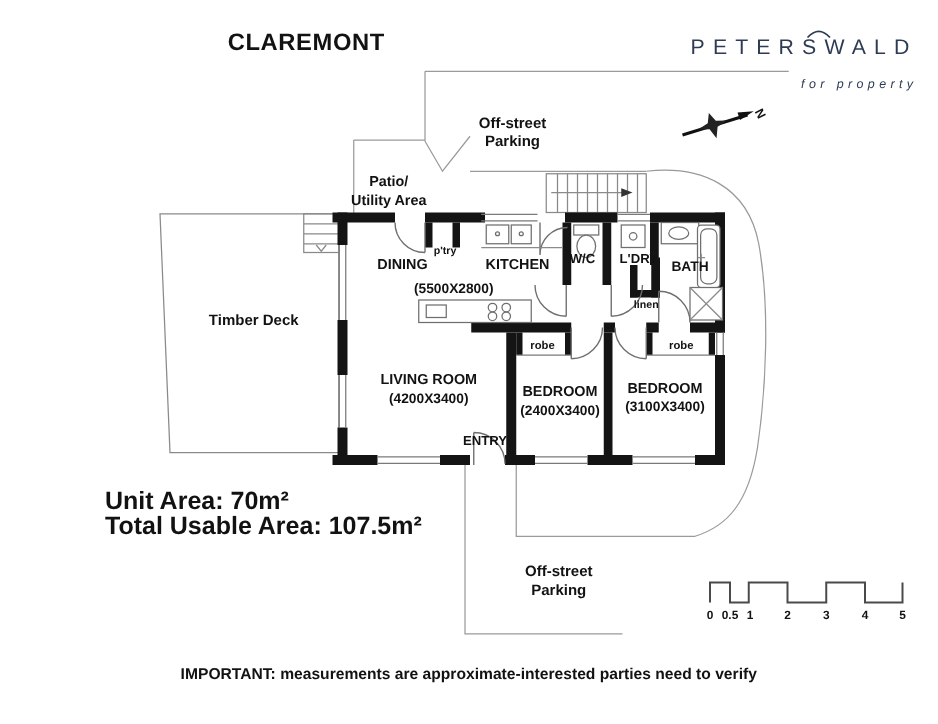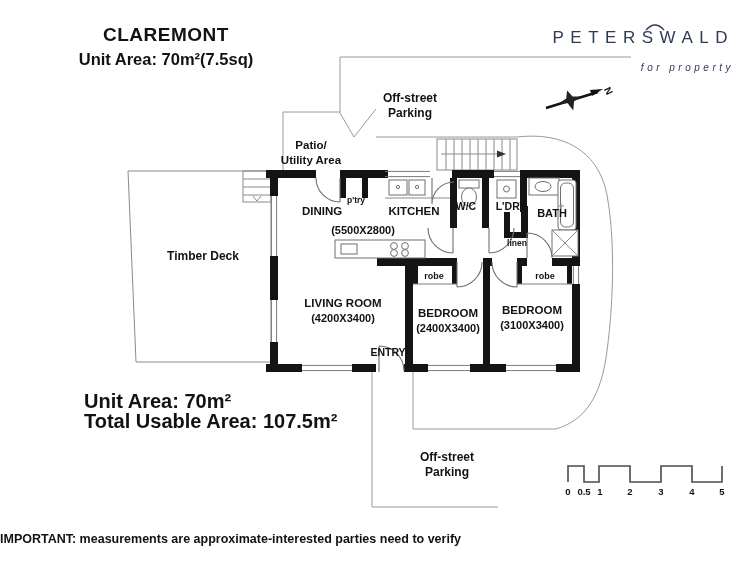--- a/index.html
+++ b/index.html
@@ -1,54 +1,53 @@
 <!DOCTYPE html>
 <html><head>
 <meta charset="utf-8">
 <style>
   html,body{margin:0;padding:0;}
   body{
     width:750px;height:579px;position:relative;background:#ffffff;
     font-family:"Liberation Sans", sans-serif;overflow:hidden;color:#161616;
   }
   .title-block{
-    position:absolute;left:24px;top:24px;width:284px;text-align:center;
+    position:absolute;left:24px;top:24px;width:284px;text-align:right;
     font-weight:bold;color:#121212;
   }
   .title-block .t1{font-size:19px;letter-spacing:.5px;margin-bottom:3px;}
   .title-block .t2,.title-block .t3{font-size:16.5px;line-height:21px;}
   .logo{
     position:absolute;right:16px;top:28px;width:210px;text-align:right;color:#2d3b54;
   }
   .logo .name{font-size:17px;letter-spacing:6.5px;font-weight:500;position:relative;}
   .logo .tagline{font-size:10px;letter-spacing:3.5px;margin-top:14px;font-weight:400;font-style:italic;}
   .logo .tilde{position:absolute;left:121px;top:-6px;}
   .areas{
     position:absolute;left:84px;top:392px;font-weight:bold;font-size:20px;line-height:19.5px;color:#121212;
   }
   .disclaimer{
-    position:absolute;left:0;top:532px;width:100%;text-align:left;
+    position:absolute;left:0;top:532px;width:100%;text-align:center;
     font-weight:bold;font-size:12.5px;color:#121212;
   }
   svg.plan{position:absolute;left:0;top:0;}
   svg text{font-family:"Liberation Sans", sans-serif;font-weight:bold;fill:#121212;}
   .thin{stroke:#8a8a8a;stroke-width:1;fill:none;}
   .thin2{stroke:#9a9a9a;stroke-width:1;fill:none;}
   .fixture{stroke:#6f6f6f;stroke-width:1;fill:#ffffff;}
   .door{stroke:#6f6f6f;stroke-width:1.1;fill:none;}
   .wall{fill:#141414;}
   .win{stroke:#7a7a7a;stroke-width:1;fill:none;}
   .scalebar{stroke:#4a4a4a;stroke-width:1.6;fill:none;}
 </style>
 </head>
 <body>
 
 <div class="title-block">
   <div class="t1">CLAREMONT</div>
-  <div class="t3">Unit Area: 70m²(7.5sq)</div>
 </div>
 
 <div class="logo">
   <div class="name">PETERSWALD</div>
   <svg class="tilde" width="20" height="9">
     <path d="M1,8 Q10,-2 19,8" stroke="#2d3b54" stroke-width="1.4" fill="none"></path>
   </svg>
   <div class="tagline">for property</div>
 </div>
 

